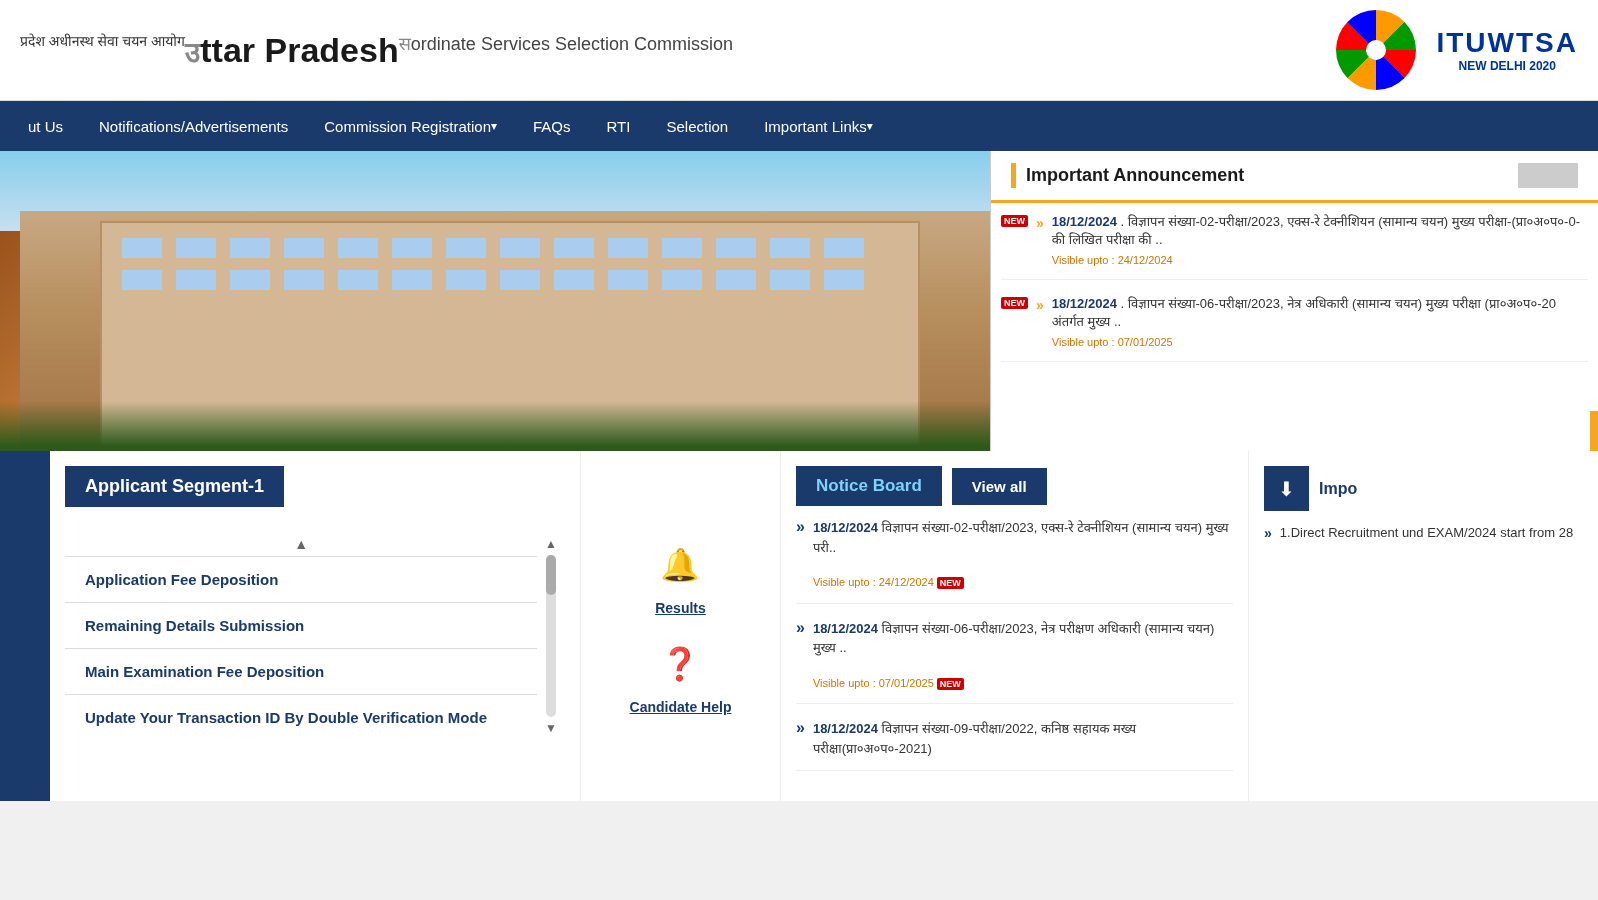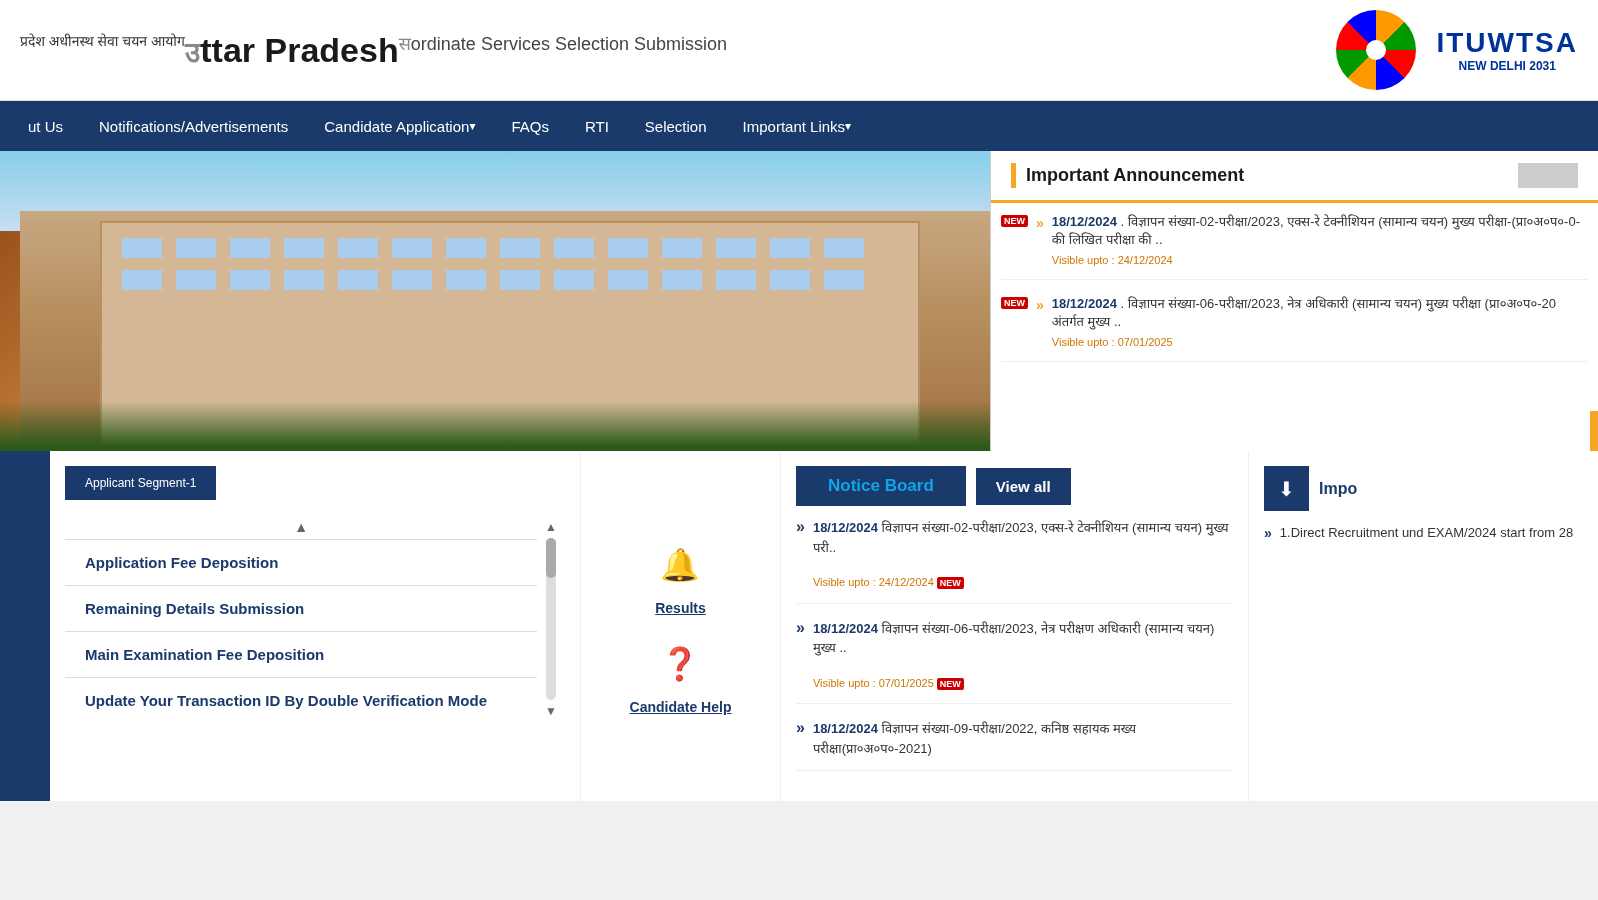--- a/index.html
+++ b/index.html
@@ -112,24 +112,24 @@
     
     .applicant-section {
       width: 530px;
       background: #fff;
       padding: 15px;
     }
     .section-title-bar {
       background: #1a3a6b;
       color: #fff;
       padding: 10px 20px;
-      font-size: 12px;
-      font-weight: normal;
+      font-size: 18px;
+      font-weight: bold;
       display: inline-block;
-      margin-bottom: 15px;
+      margin-bottom: 25px;
     }
     .applicant-item {
       padding: 14px 20px;
       border-bottom: 1px solid #ddd;
       font-size: 15px;
       color: #1a3a6b;
       font-weight: bold;
       background: #fff;
       cursor: pointer;
       display: flex; align-items: center;
@@ -168,22 +168,22 @@
       flex: 1;
       background: #fff;
       padding: 15px;
       border-left: 1px solid #eee;
     }
     .notice-header {
       display: flex; align-items: center; gap: 10px; margin-bottom: 12px;
     }
     .notice-title-bar {
       background: #1a3a6b;
-      color: #0ea5e9;
-      padding: 10px 32px;
+      color: #7dd3fc;
+      padding: 10px 20px;
       font-size: 17px;
       font-weight: bold;
     }
     .view-all-btn {
       background: #1a3a6b;
       color: #fff;
       padding: 10px 20px;
       font-size: 15px;
       font-weight: bold;
       cursor: pointer;
@@ -228,39 +228,39 @@
 </head>
 <body>
 
 <div class="header">
   <div class="header-left">
     <span class="header-subtitle">प्रदेश अधीनस्थ सेवा चयन आयोग</span>
     <span class="header-title">
       <span style="color:#888;font-size:28px">उ</span><span>ttar Pradesh</span>
     </span>
     <span class="header-tagline">
-      <span style="color:#888">स</span><span>ordinate Services Selection Submission</span>
+      <span style="color:#888">स</span><span>ordinate Services Selection Commission</span>
     </span>
   </div>
   <div class="header-right">
     <div class="logo-circle">
       <div class="logo-inner"></div>
     </div>
     <div class="itu-logo">
       <span class="itu-logo-text">ITUWTSA</span>
-      <span class="itu-logo-sub">NEW DELHI 2031</span>
+      <span class="itu-logo-sub">NEW DELHI 2020</span>
     </div>
   </div>
 </div>
 
 <nav>
   <a href="#">ut Us</a>
   <a href="#">Notifications/Advertisements</a>
   <a href="#">
-    <span>Candidate Application</span>
+    <span>Commission Registration</span>
     <span class="chevron"> ▾</span>
   </a>
   <a href="#">FAQs</a>
   <a href="#">RTI</a>
   <a href="#">Selection</a>
   <a href="#">
     <span>Important Links</span>
     <span class="chevron"> ▾</span>
   </a>
 </nav>

